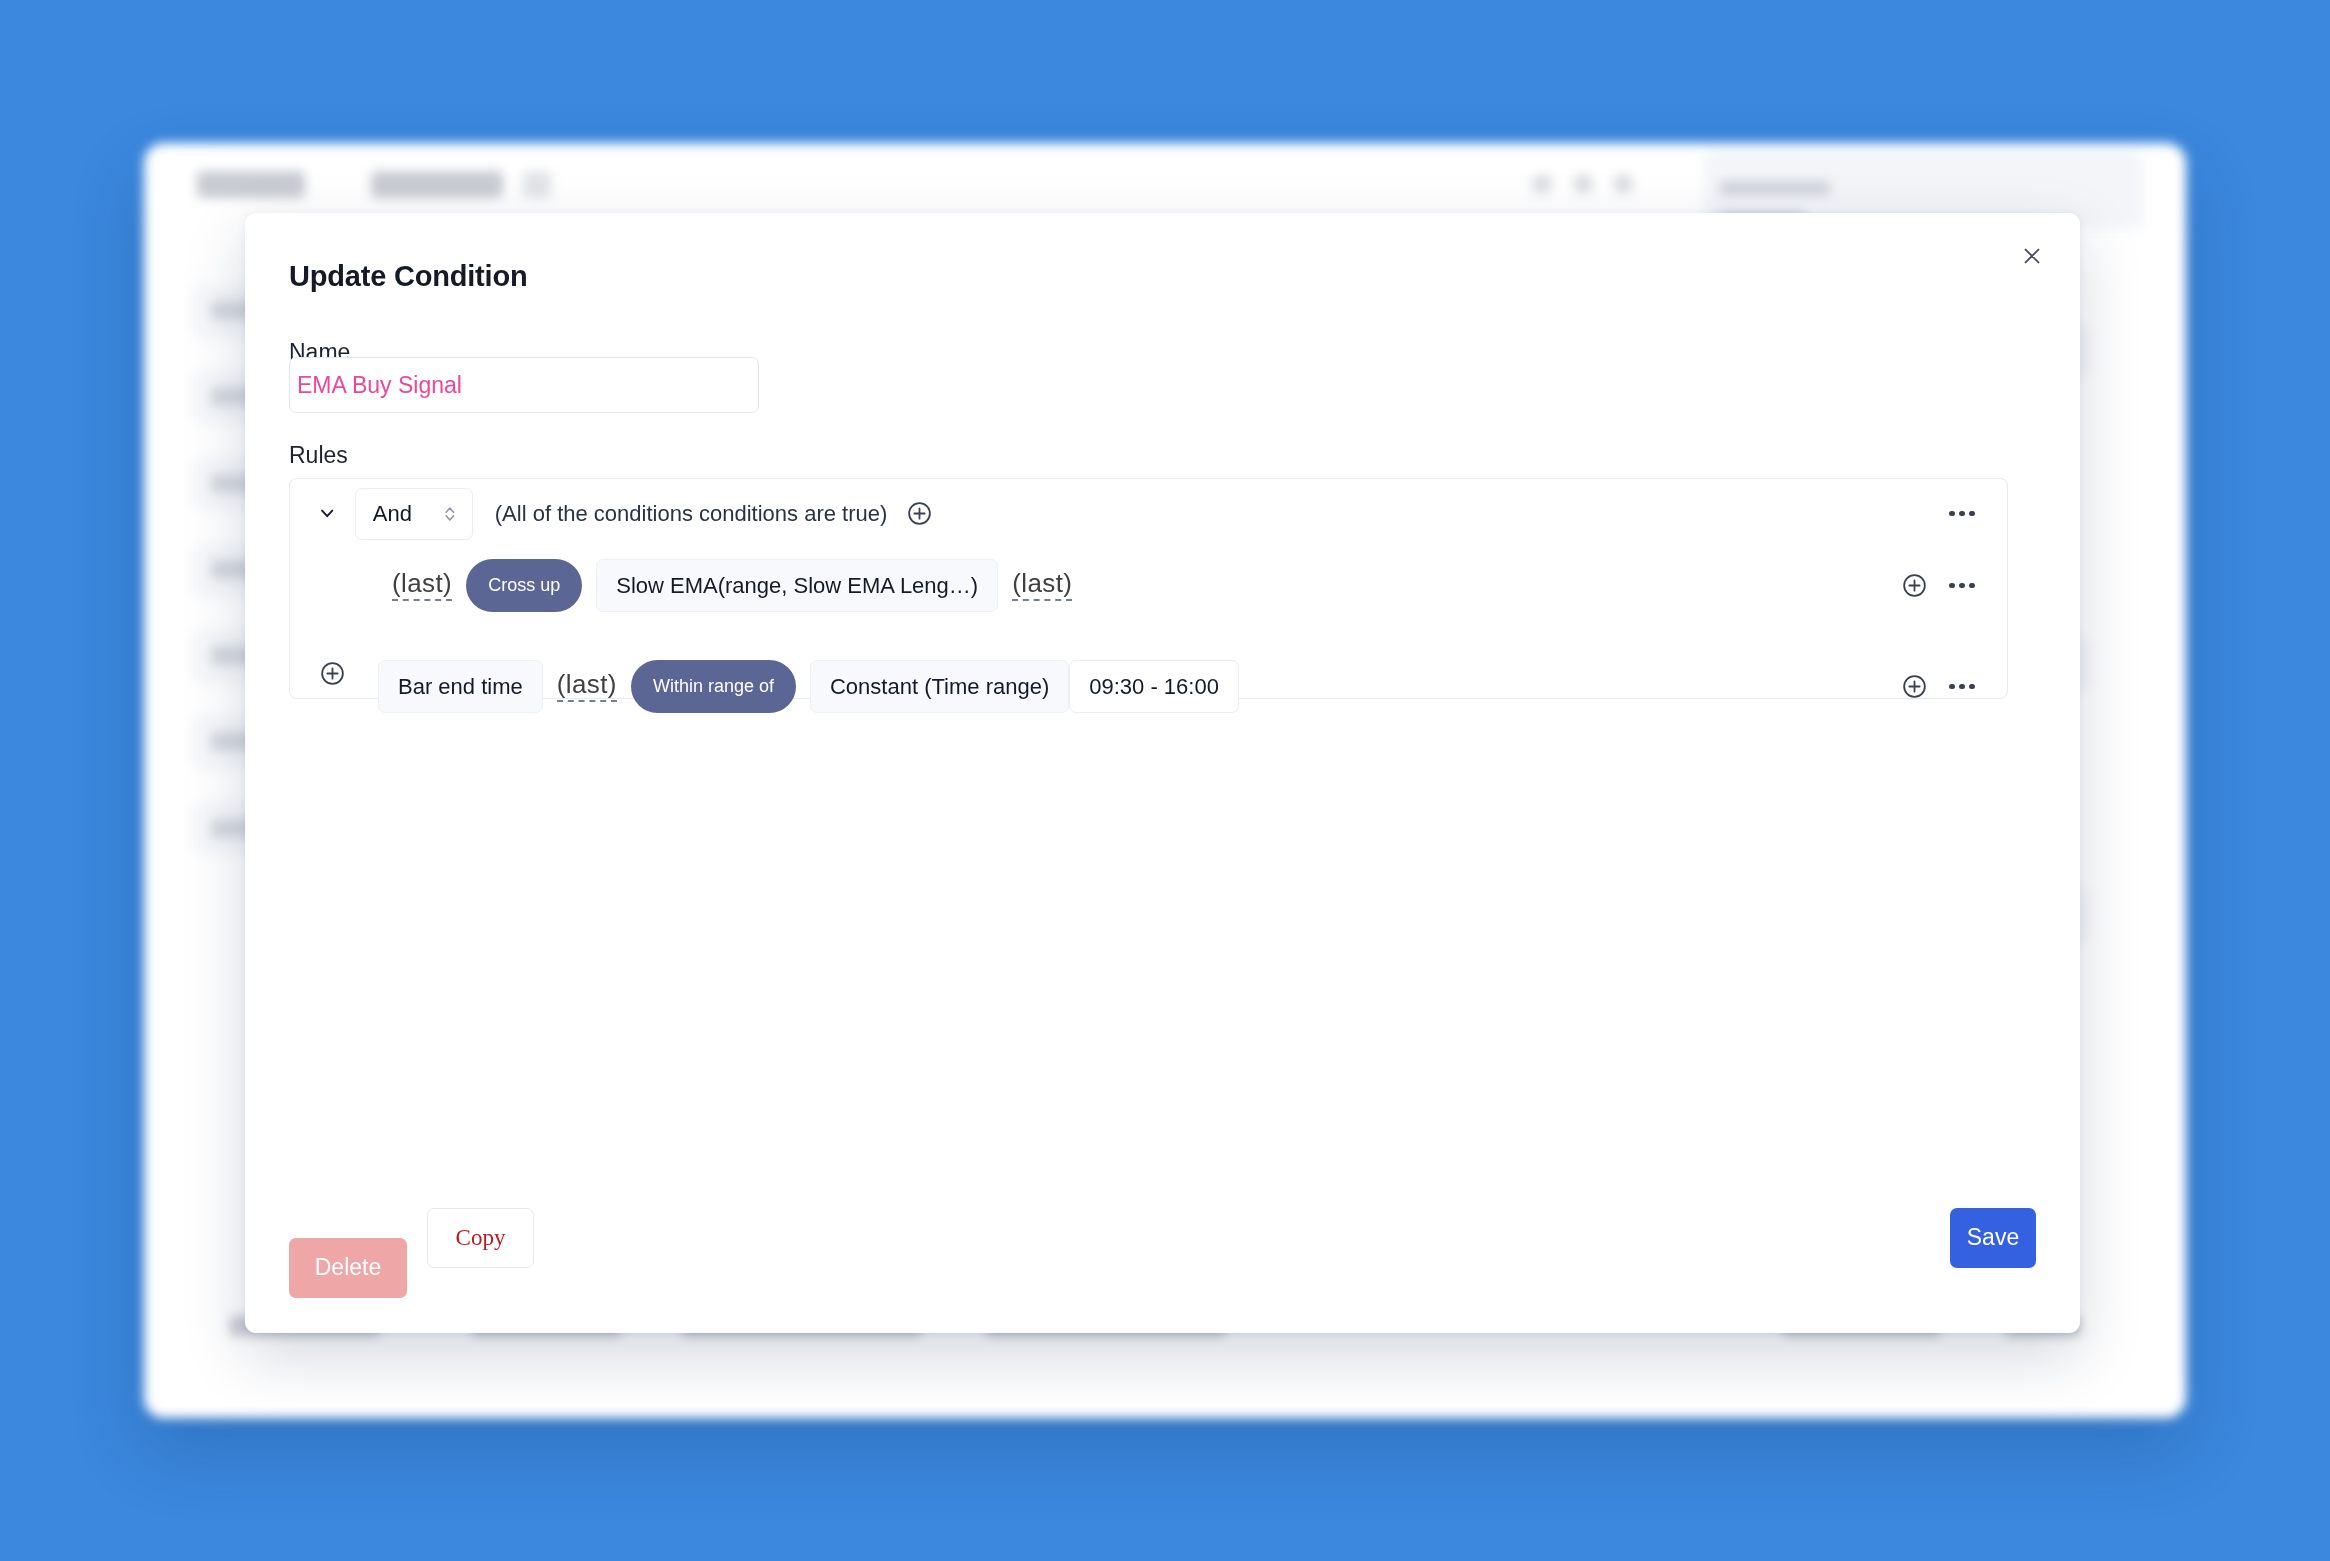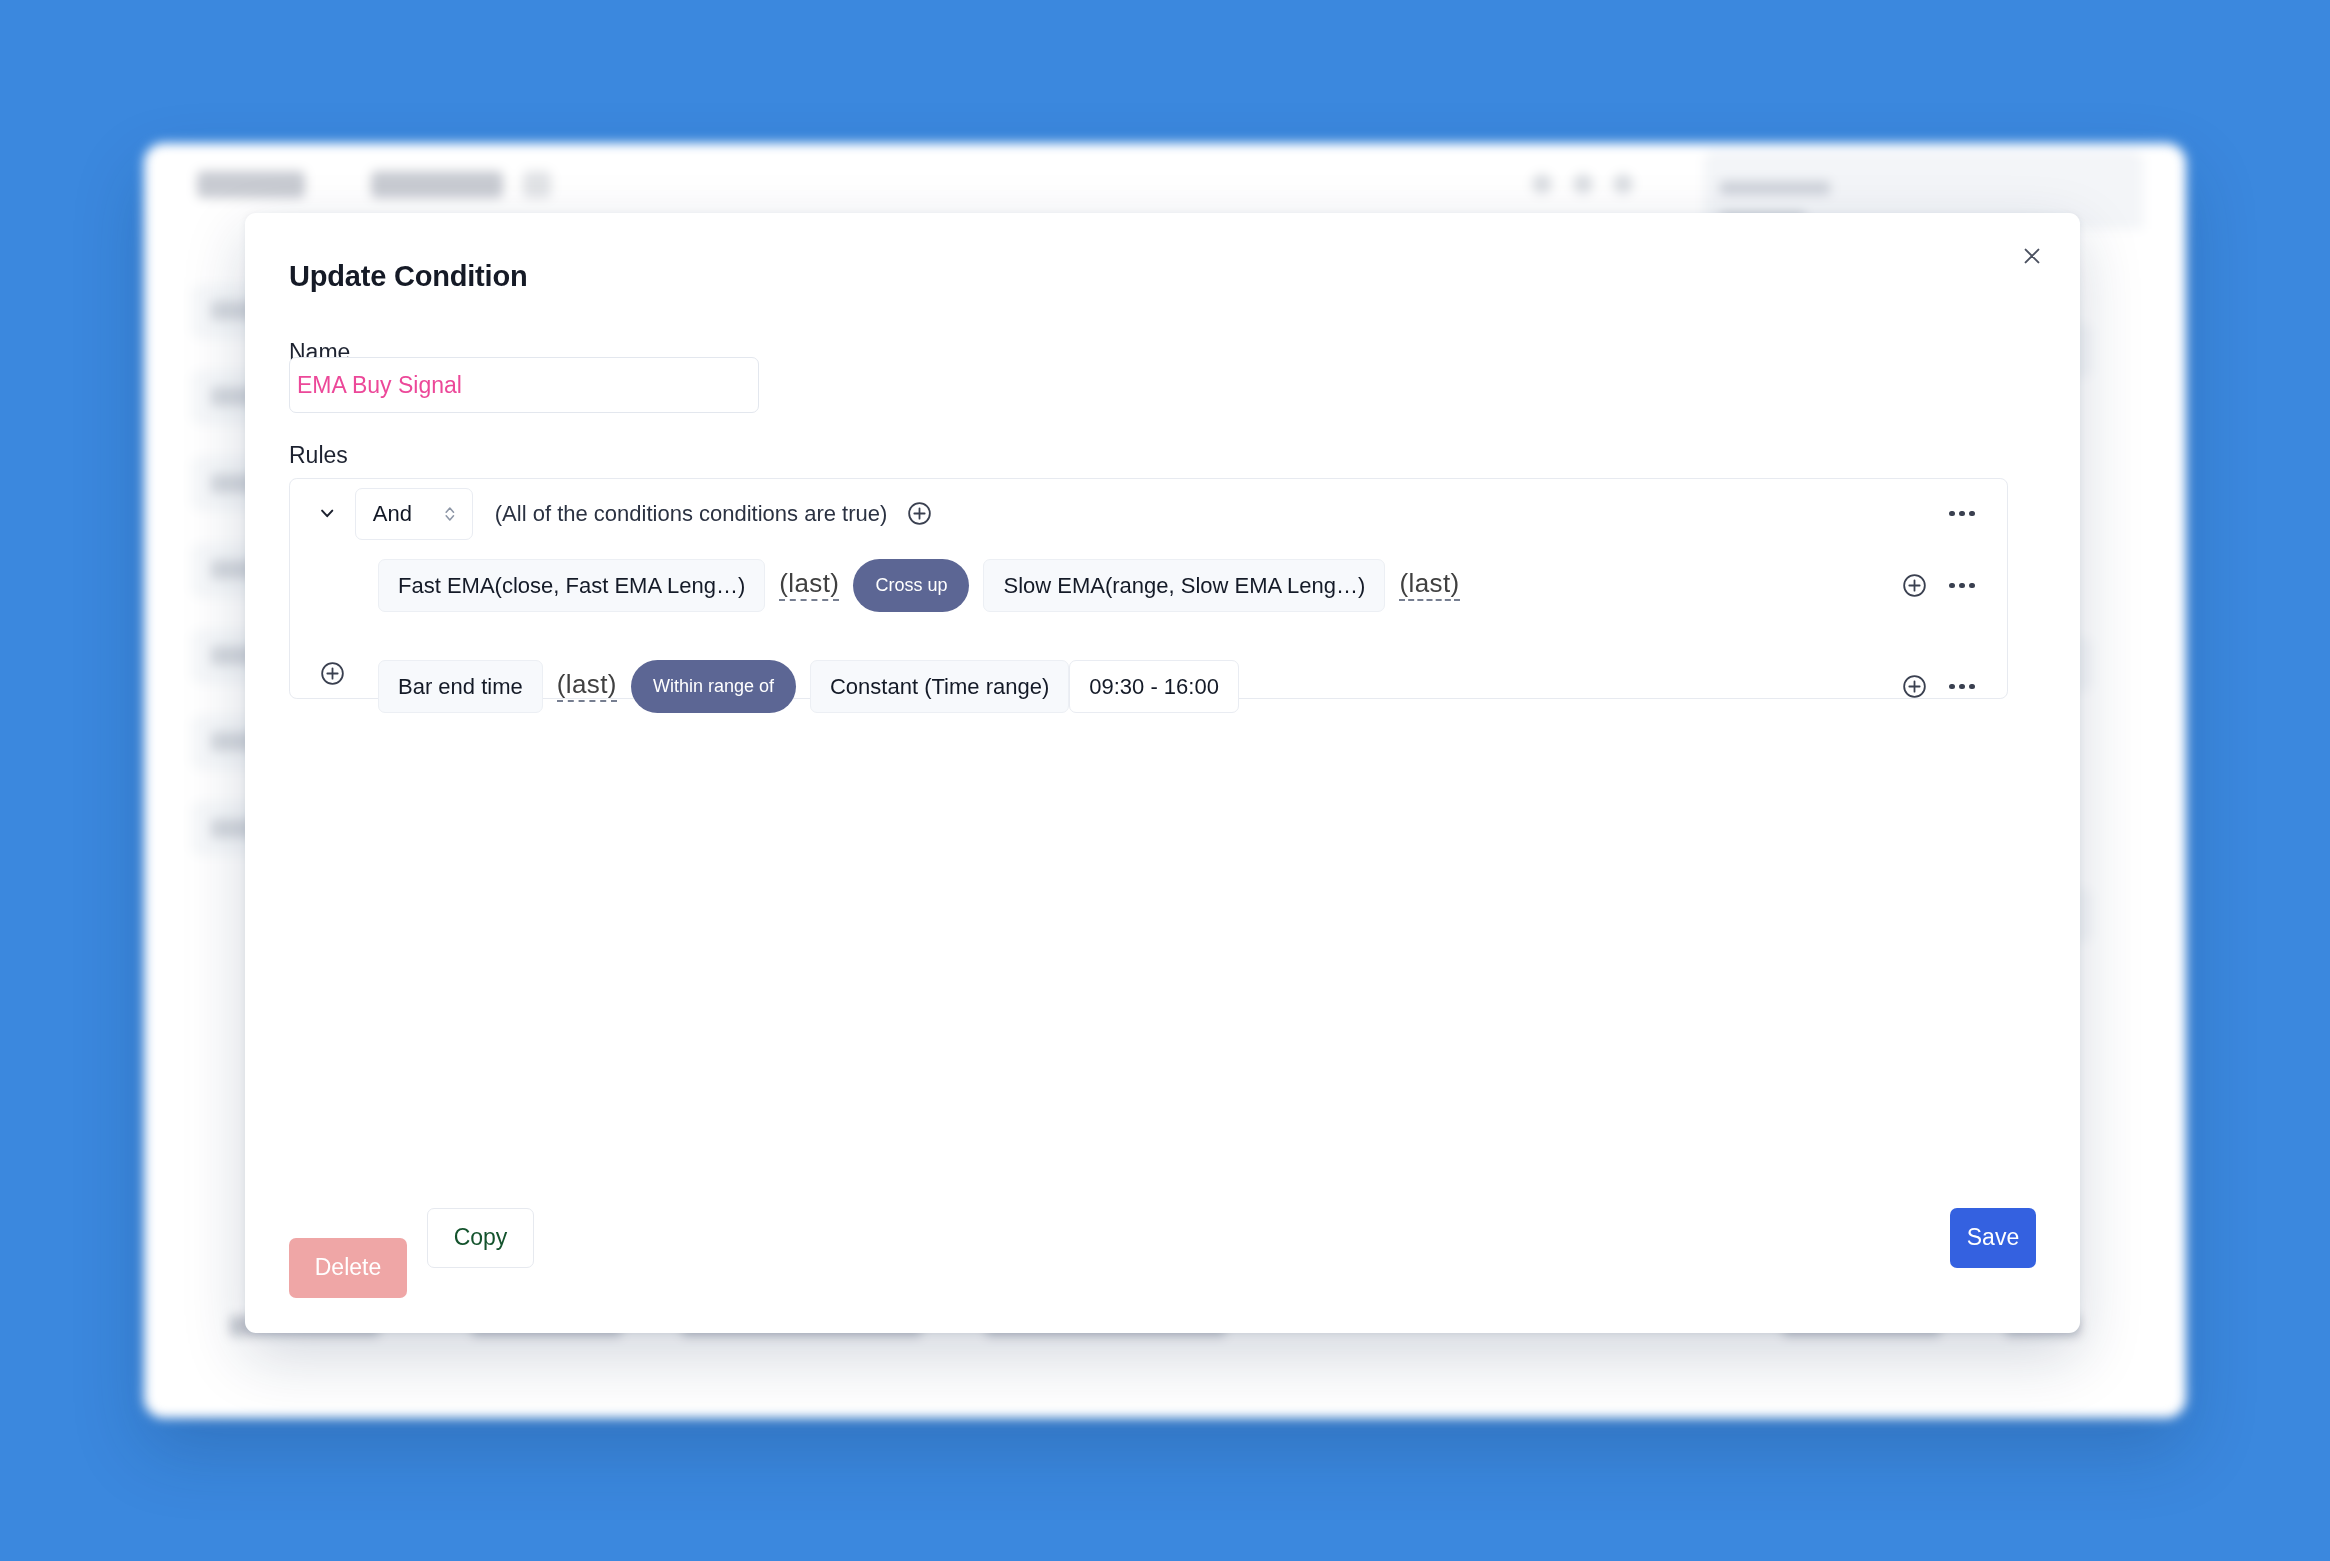--- a/index.html
+++ b/index.html
@@ -345,21 +345,22 @@
     background: #efa6a6;
     color: #ffffff;
     margin-top: 30px;
   }
   .btn-copy {
     left: 182px;
     top: 23.5px;
     width: 107px;
     background: #ffffff;
     border: 1.3px solid #e6e9ef;
-    color: #14532d;
+    color: #b91c1c;
+    font-family: Liberation Serif, serif;
   }
   .btn-save {
     right: 44px;
     top: 23.5px;
     width: 86px;
     background: #3461e0;
     color: #ffffff;
     font-weight: 500;
   }
 </style>
@@ -453,21 +454,20 @@
       <div class="header-actions">
         <div class="kebab">
             <i></i>
             <i></i>
             <i></i>
           </div>
       </div>
     </div>
 
     <div class="rule-row r1">
-      <div class="chip operand">Fast EMA(close, Fast EMA Leng…)</div>
       <div class="last-tag">(last)</div>
       <div class="chip op">Cross up</div>
       <div class="chip-gap"></div>
       <div class="chip operand">Slow EMA(range, Slow EMA Leng…)</div>
       <div class="last-tag">(last)</div>
 
       <div class="row-actions">
         <div class="icon-circle-plus">
           <svg viewBox="0 0 24 24" fill="none" stroke="currentColor" stroke-width="1.6" stroke-linecap="round">
             <circle cx="12" cy="12" r="9.2"></circle>

